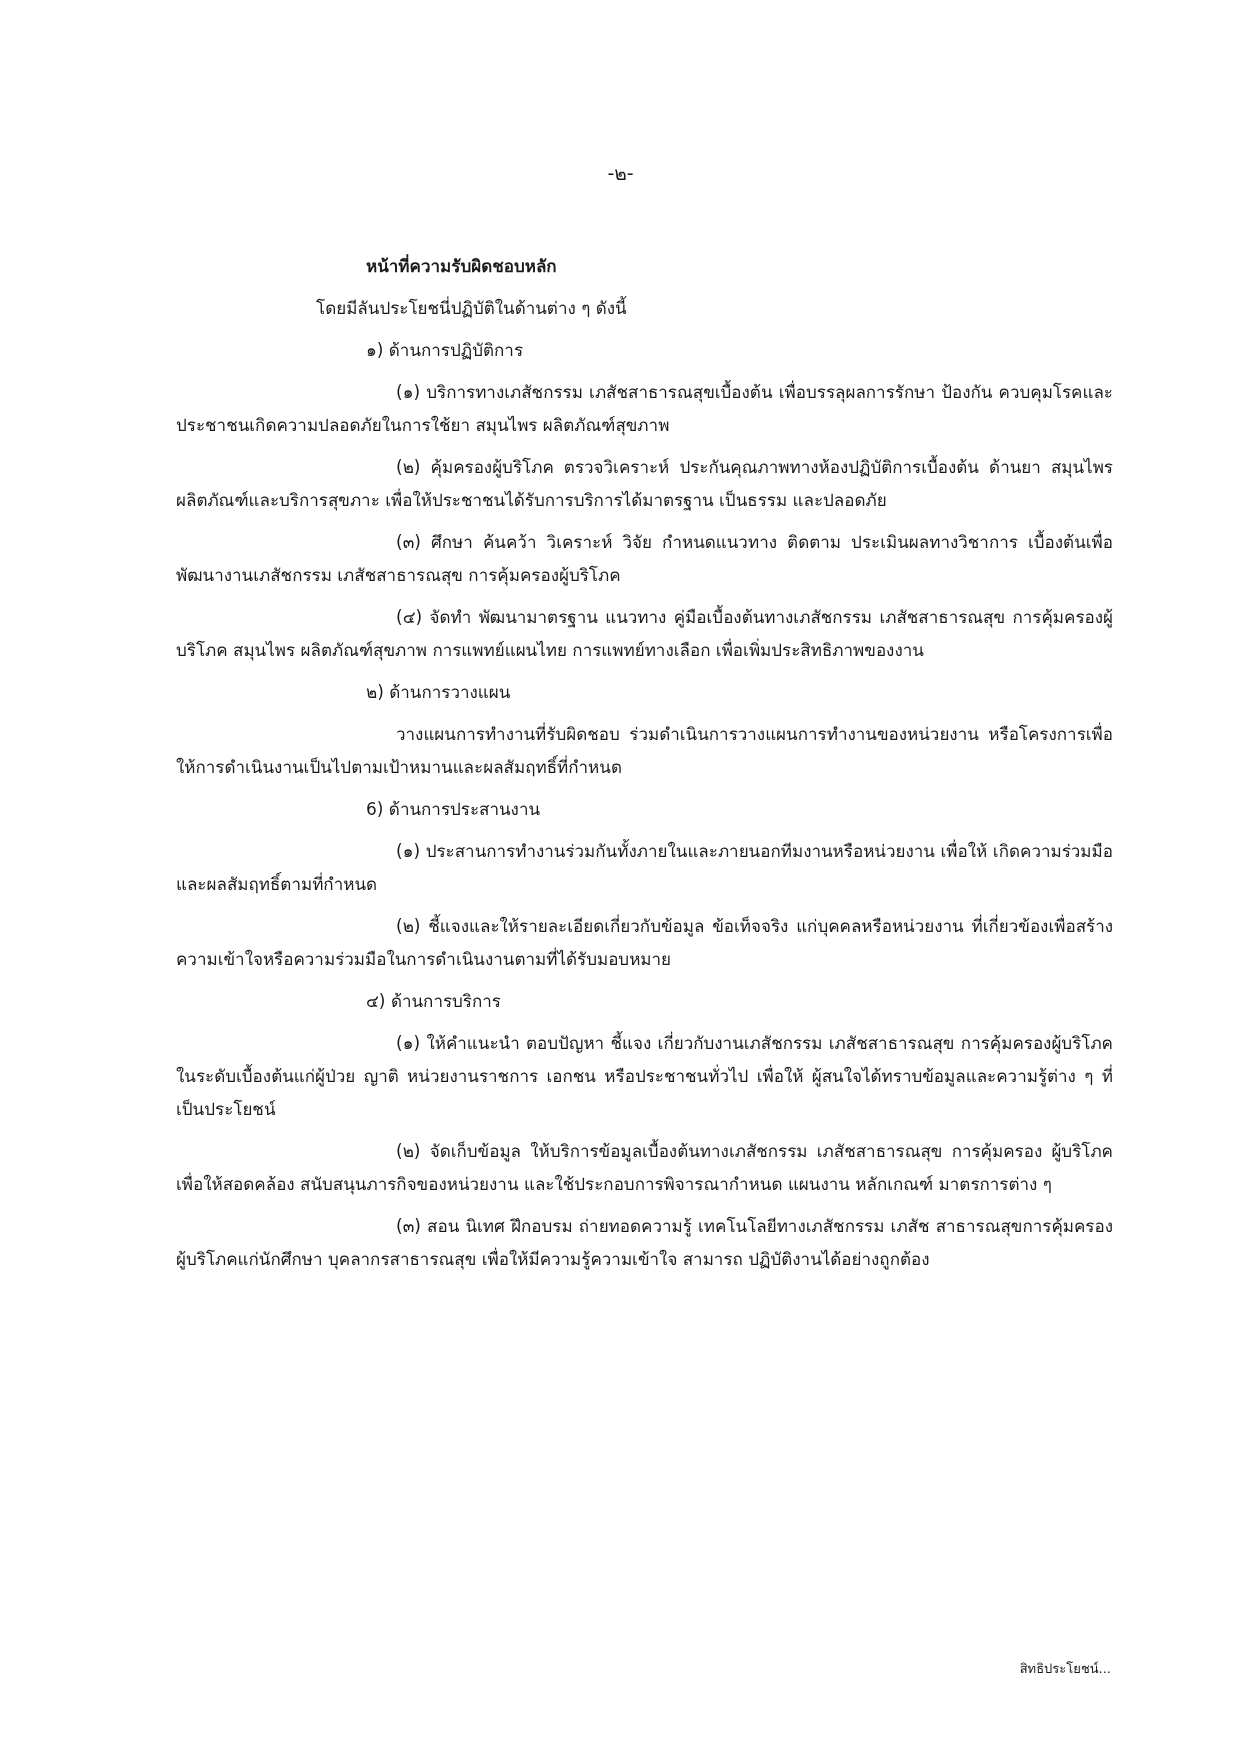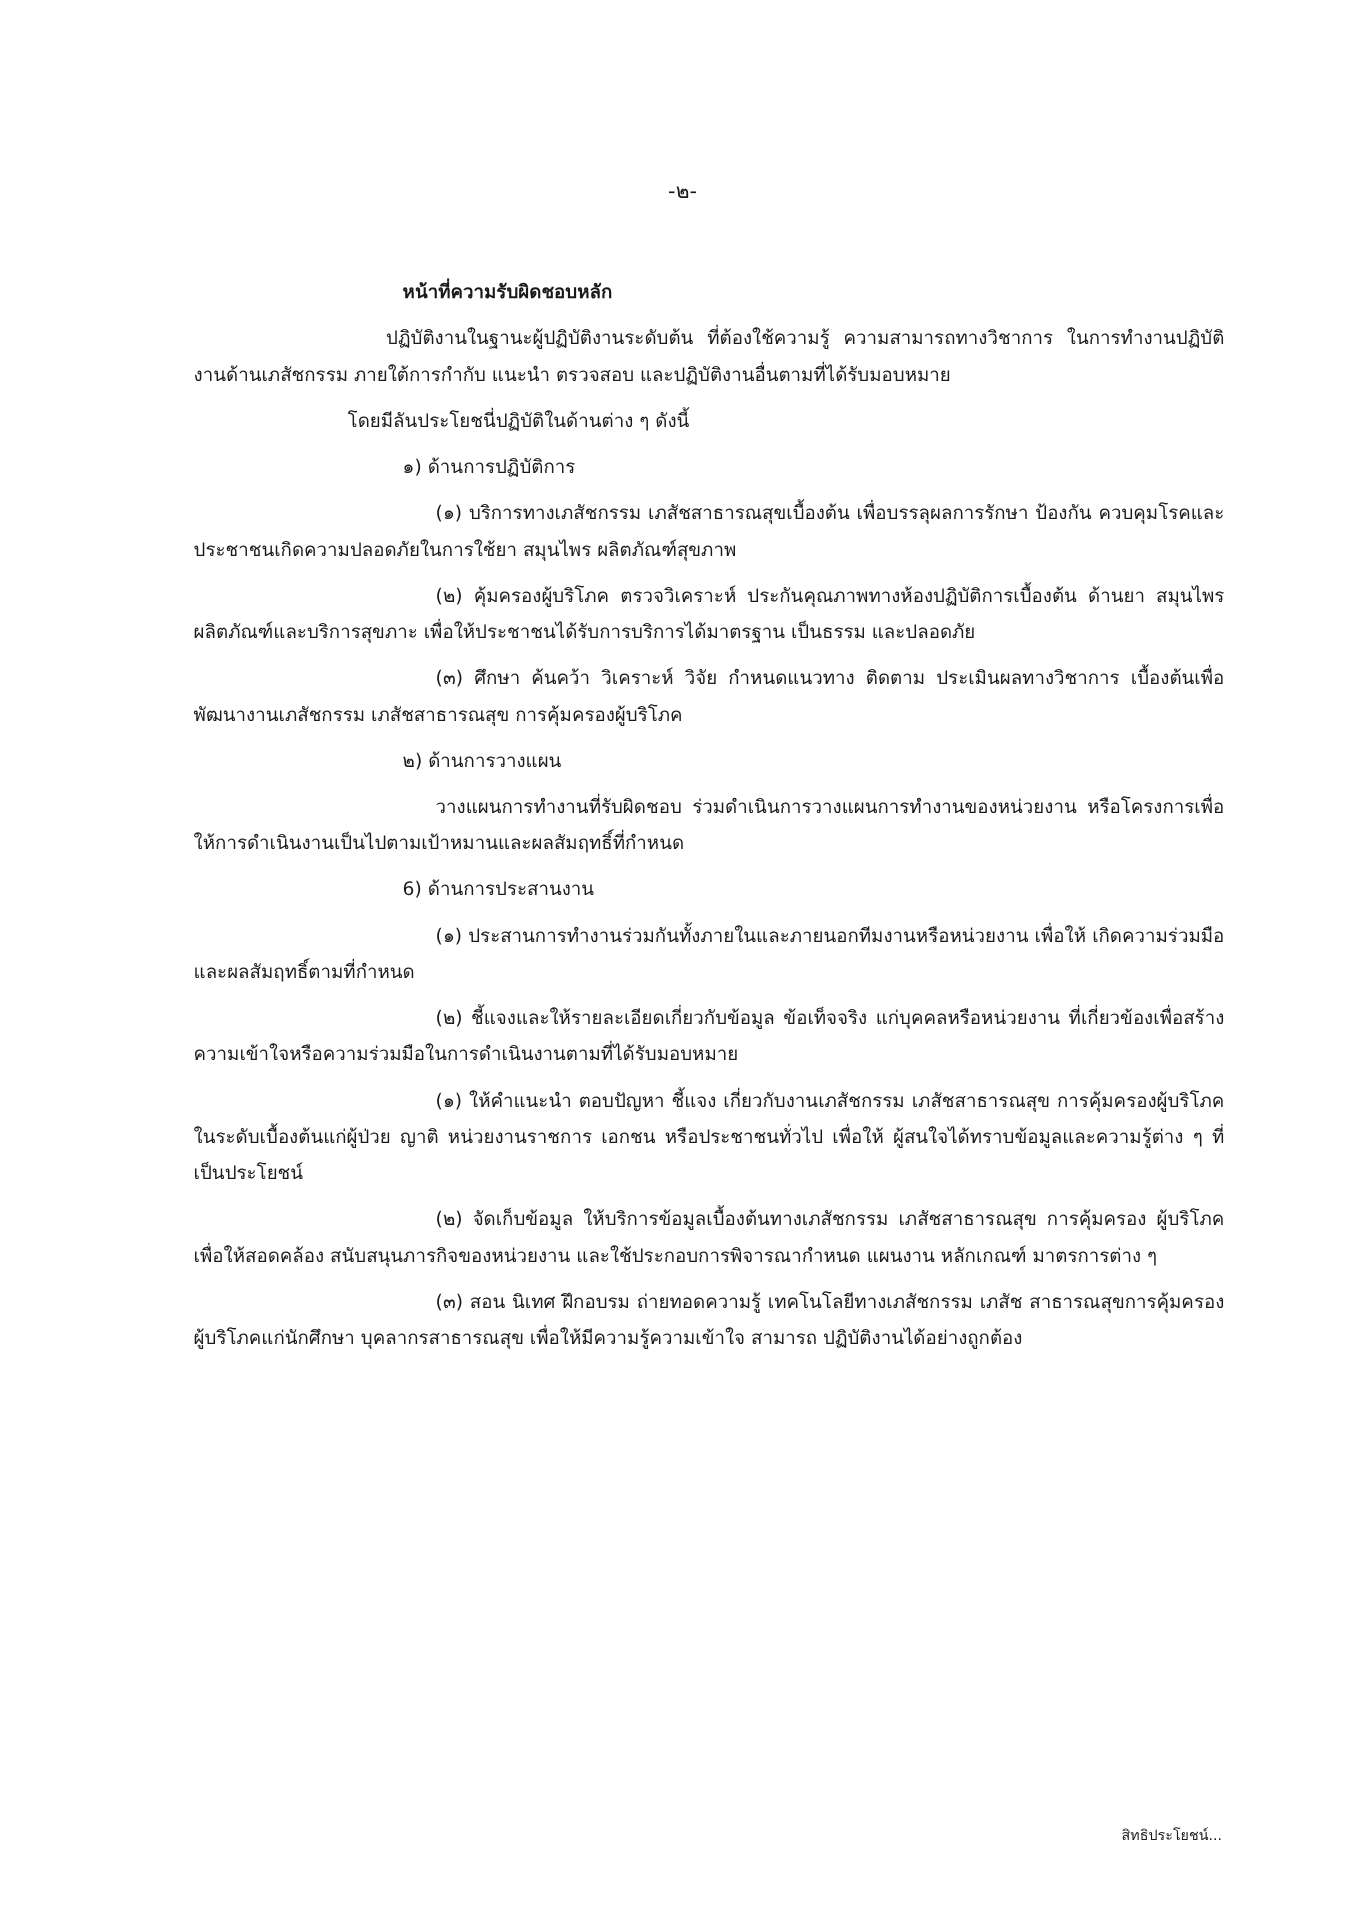--- a/index.html
+++ b/index.html
@@ -28,41 +28,42 @@
       position: absolute; top: 1658px; right: 130px; font-size: 13px;
     }
   </style>
 </head>
 <body>
 
 <div class="page-number">-๒-</div>
 
 <div class="content">
   <div class="heading">หน้าที่ความรับผิดชอบหลัก</div>
-  <div class="para indent-main">ปฏิบัติงานในฐานะผู้ปฏิบัติงานระดับต้น ที่ต้องใช้ความรู้ ความสามารถทางวิชาการ ในการทำงานปฏิบัติงานด้านเภสัชกรรม ภายใต้การกำกับ แนะนำ ตรวจสอบ และปฏิบัติงานอื่นตามที่ได้รับมอบหมาย</div>
   <div class="para indent-lead">โดยมีลันประโยชนี่ปฏิบัติในด้านต่าง ๆ ดังนี้</div>
 
   <div>
     <div class="section-title">๑) ด้านการปฏิบัติการ</div>
     <div class="para indent-sub">(๑) บริการทางเภสัชกรรม เภสัชสาธารณสุขเบื้องต้น เพื่อบรรลุผลการรักษา ป้องกัน ควบคุมโรคและประชาชนเกิดความปลอดภัยในการใช้ยา สมุนไพร ผลิตภัณฑ์สุขภาพ</div>
     <div class="para indent-sub">(๒) คุ้มครองผู้บริโภค ตรวจวิเคราะห์ ประกันคุณภาพทางห้องปฏิบัติการเบื้องต้น ด้านยา สมุนไพร ผลิตภัณฑ์และบริการสุขภาะ เพื่อให้ประชาชนได้รับการบริการได้มาตรฐาน เป็นธรรม และปลอดภัย</div>
     <div class="para indent-sub">(๓) ศึกษา ค้นคว้า วิเคราะห์ วิจัย กำหนดแนวทาง ติดตาม ประเมินผลทางวิชาการ เบื้องต้นเพื่อพัฒนางานเภสัชกรรม เภสัชสาธารณสุข การคุ้มครองผู้บริโภค</div>
+    <div class="para indent-sub">(๔) จัดทำ พัฒนามาตรฐาน แนวทาง คู่มือเบื้องต้นทางเภสัชกรรม เภสัชสาธารณสุข การคุ้มครองผู้บริโภค สมุนไพร ผลิตภัณฑ์สุขภาพ การแพทย์แผนไทย การแพทย์ทางเลือก เพื่อเพิ่มประสิทธิภาพของงาน</div>
   </div>
 
   <div>
     <div class="section-title">๒) ด้านการวางแผน</div>
     <div class="para indent-sub">วางแผนการทำงานที่รับผิดชอบ ร่วมดำเนินการวางแผนการทำงานของหน่วยงาน หรือโครงการเพื่อให้การดำเนินงานเป็นไปตามเป้าหมานและผลสัมฤทธิ์ที่กำหนด</div>
   </div>
 
   <div>
     <div class="section-title">6) ด้านการประสานงาน</div>
     <div class="para indent-sub">(๑) ประสานการทำงานร่วมกันทั้งภายในและภายนอกทีมงานหรือหน่วยงาน เพื่อให้ เกิดความร่วมมือและผลสัมฤทธิ์ตามที่กำหนด</div>
     <div class="para indent-sub">(๒) ชี้แจงและให้รายละเอียดเกี่ยวกับข้อมูล ข้อเท็จจริง แก่บุคคลหรือหน่วยงาน ที่เกี่ยวข้องเพื่อสร้างความเข้าใจหรือความร่วมมือในการดำเนินงานตามที่ได้รับมอบหมาย</div>
   </div>
 
   <div>
+    <div class="section-title">๔) ด้านการบริการ</div>
     <div class="para indent-sub">(๑) ให้คำแนะนำ ตอบปัญหา ชี้แจง เกี่ยวกับงานเภสัชกรรม เภสัชสาธารณสุข การคุ้มครองผู้บริโภคในระดับเบื้องต้นแก่ผู้ป่วย ญาติ หน่วยงานราชการ เอกชน หรือประชาชนทั่วไป เพื่อให้ ผู้สนใจได้ทราบข้อมูลและความรู้ต่าง ๆ ที่เป็นประโยชน์</div>
     <div class="para indent-sub">(๒) จัดเก็บข้อมูล ให้บริการข้อมูลเบื้องต้นทางเภสัชกรรม เภสัชสาธารณสุข การคุ้มครอง ผู้บริโภค เพื่อให้สอดคล้อง สนับสนุนภารกิจของหน่วยงาน และใช้ประกอบการพิจารณากำหนด แผนงาน หลักเกณฑ์ มาตรการต่าง ๆ</div>
     <div class="para indent-sub">(๓) สอน นิเทศ ฝึกอบรม ถ่ายทอดความรู้ เทคโนโลยีทางเภสัชกรรม เภสัช สาธารณสุขการคุ้มครองผู้บริโภคแก่นักศึกษา บุคลากรสาธารณสุข เพื่อให้มีความรู้ความเข้าใจ สามารถ ปฏิบัติงานได้อย่างถูกต้อง</div>
   </div>
 </div>
 
 <div class="footer-continue">สิทธิประโยชน์...</div>
 
 </body></html>

